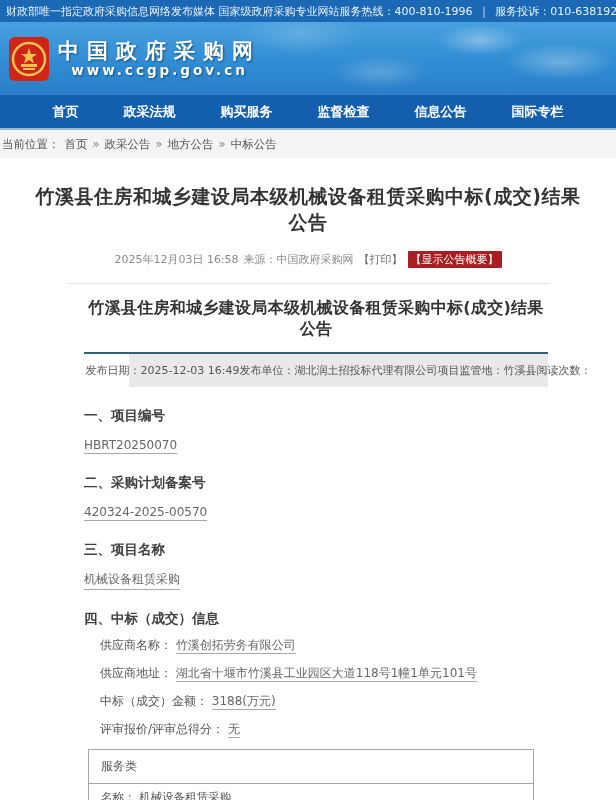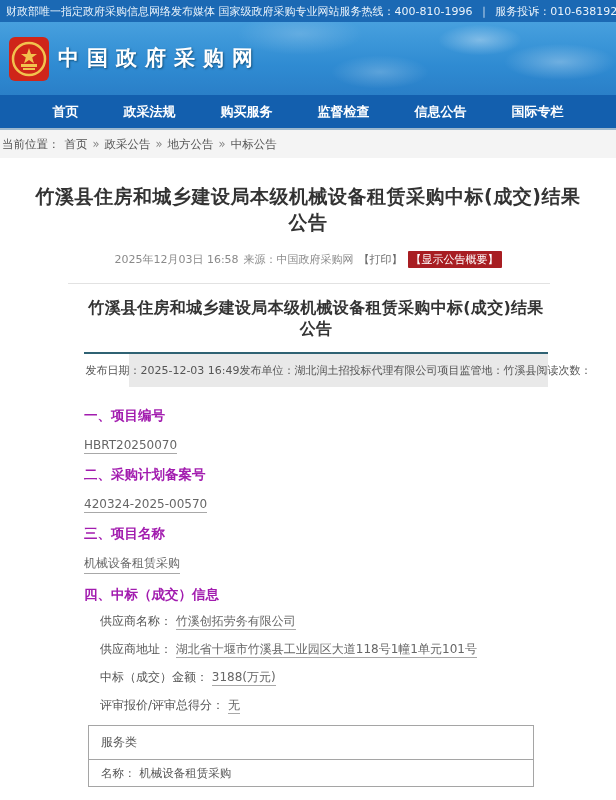--- a/index.html
+++ b/index.html
@@ -75,21 +75,21 @@
   }
   .dark-rule { height: 2px; background: #2f6273; margin-top: 12px; }
 
   .meta-bar {
     background: #e9e9e9; font-size: 11px; color: #555;
     display: flex; justify-content: center; align-items: center;
     padding: 9px 8px; white-space: nowrap; margin-left: 45px;
   }
 
   .sections { margin-top: 20px; }
-  .sec-heading { font-size: 13.5px; font-weight: bold; color: #a21caf; margin: 12px 0 9px; }
+  .sec-heading { font-size: 13.5px; font-weight: bold; color: #404040; margin: 20px 0 9px; }
   .u { border-bottom: 1px solid #a8a8a8; padding-bottom: 1px; }
   .sec-value { font-size: 12px; color: #666; display: inline-block; }
 
   .field-row { font-size: 12px; color: #555; margin: 0 16px 11px; }
   .field-label { color: #555; }
   .field-value { color: #666; }
 
   .service-box { border: 1px solid #a5a5a5; margin: 8px 0 0 4px; width: 446px; background: #fff; }
   .service-box .box-header {
     padding: 8px 12px; border-bottom: 1px solid #a5a5a5; font-size: 12px; color: #555;
@@ -115,20 +115,21 @@
   <div class="logo">
     <svg class="emblem" viewBox="0 0 42 46">
       <rect x="1" y="1" width="40" height="44" rx="6" fill="#cf2519"></rect>
       <circle cx="21" cy="23" r="16" fill="none" stroke="#f2c24e" stroke-width="2.5"></circle>
       <polygon fill="#f2c24e" points="21,12 23,18 29,18 24.2,21.6 26,27.5 21,24 16,27.5 17.8,21.6 13,18 19,18"></polygon>
       <rect x="13" y="28" width="16" height="3" fill="#f2c24e"></rect>
       <rect x="15" y="32" width="12" height="2" fill="#f2c24e"></rect>
     </svg>
     <div class="logo-text">
       <div class="logo-line1">中国政府采购网</div>
+      <div class="logo-line3">www.ccgp.gov.cn</div>
     </div>
   </div>
 </div>
 
 <div class="nav">
   <span class="nav-item">首页</span>
   <span class="nav-item">政采法规</span>
   <span class="nav-item">购买服务</span>
   <span class="nav-item">监督检查</span>
   <span class="nav-item">信息公告</span>

